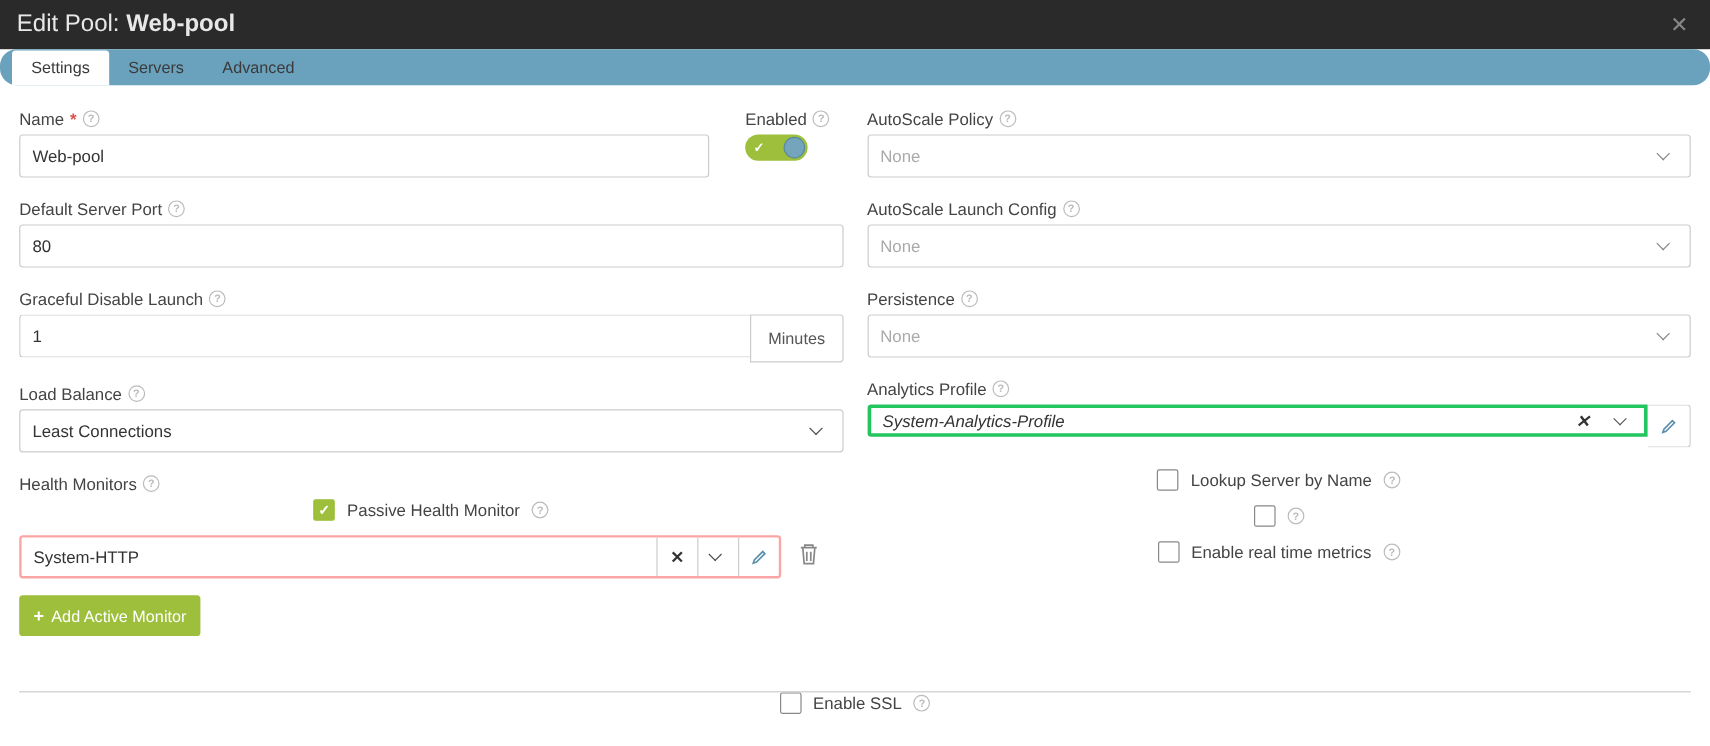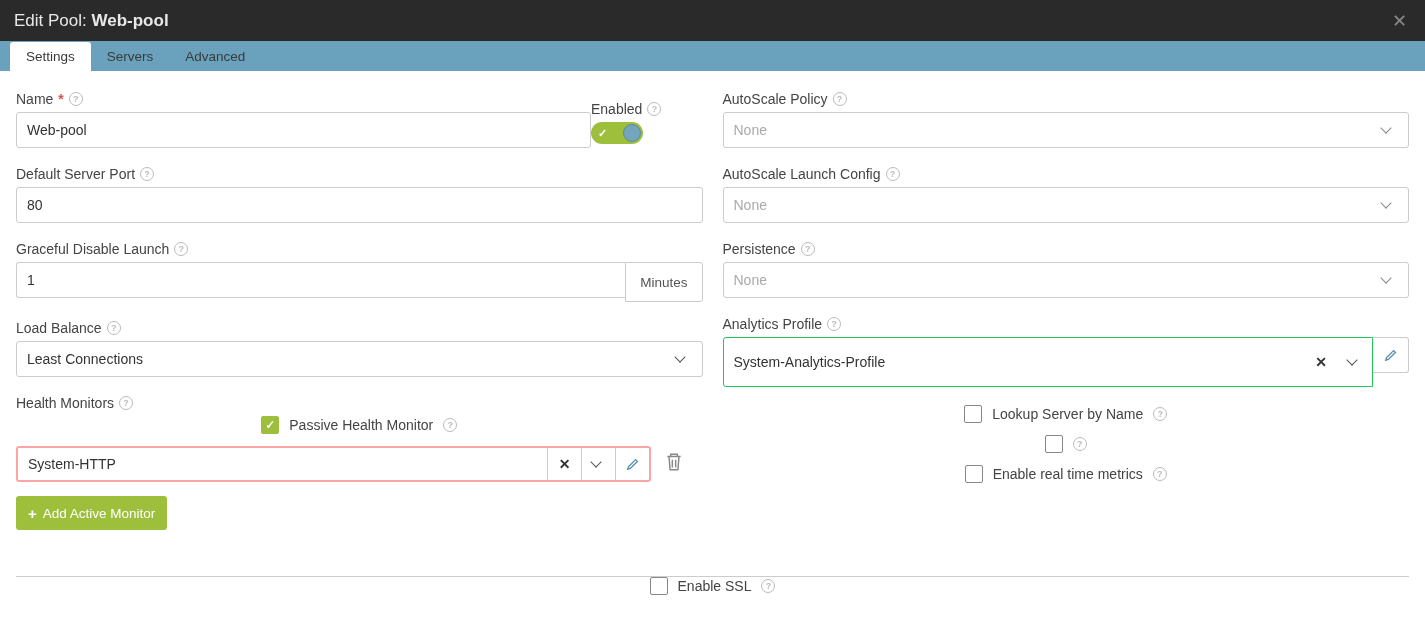--- a/index.html
+++ b/index.html
@@ -1,21 +1,21 @@
 <!DOCTYPE html>
 <html><head>
 <meta charset="utf-8">
 <style>
   * { box-sizing: border-box; margin: 0; padding: 0; font-family: -apple-system, BlinkMacSystemFont, "Segoe UI", Helvetica, Arial, sans-serif; }
   body { background: #fff; width: 1425px; height: 622px; overflow: hidden; color: #333; }
   .titlebar { background: #2a2a2a; height: 41px; display: flex; align-items: center; justify-content: space-between; padding: 0 14px; }
-  .titlebar-text { color: #e8e8e8; font-size: 17px; }
+  .titlebar-text { color: #e8e8e8; font-size: 20px; }
   .titlebar-text .pool-name { font-weight: 600; }
   .close-x { color: #888; font-size: 18px; cursor: pointer; padding: 4px; }
-  .tabstrip { background: #6aa2bd; height: 30px; display: flex; align-items: flex-end; padding-left: 10px; }
+  .tabstrip { background: #6aa2bd; height: 30px; display: flex; align-items: flex-end; padding-left: 10px; border-radius: 14px; }
   .tab { height: 29px; display: flex; align-items: center; padding: 0 16px; font-size: 13.5px; color: #3a3a3a; cursor: pointer; }
   .tab.active { background: #fff; border-top-left-radius: 3px; border-top-right-radius: 3px; }
   .content { padding: 20px 16px 10px 16px; }
   .columns { display: flex; gap: 20px; }
   .col { flex: 1; min-width: 0; }
   .form-group { margin-bottom: 18px; }
   .label-row { display: flex; align-items: center; gap: 5px; margin-bottom: 5px; font-size: 14px; color: #444; }
   .req { color: #d9534f; font-weight: bold; }
   .help-ic { width: 14px; height: 14px; border-radius: 50%; border: 1.4px solid #bbb; color: #bbb; font-size: 9px; display: inline-flex; align-items: center; justify-content: center; font-weight: bold; }
   .text-input, .select-box, .dropdown-box { width: 100%; height: 36px; border: 1px solid #ccc; border-radius: 3px; padding: 0 10px; font-size: 14px; background: #fff; color: #333; }
@@ -23,41 +23,41 @@
   .input-group { display: flex; }
   .input-group .text-input { border-top-right-radius: 0; border-bottom-right-radius: 0; border-right: none; }
   .input-addon { height: 40px; border: 1px solid #ccc; border-top-right-radius: 3px; border-bottom-right-radius: 3px; display: flex; align-items: center; padding: 0 14px; font-size: 13.5px; color: #555; background: #fff; }
   .select-box, .dropdown-box { display: flex; align-items: center; justify-content: space-between; cursor: pointer; }
   .chev { width: 12px; height: 12px; position: relative; margin-right: 6px; }
   .chev::before { content: ""; position: absolute; width: 7px; height: 7px; border-right: 1.6px solid #555; border-bottom: 1.6px solid #555; transform: rotate(45deg); top: 0; left: 2px; }
   .chev.light::before { border-color: #888; }
   .toggle { width: 52px; height: 22px; border-radius: 12px; background: #9dbf3b; position: relative; display: inline-flex; align-items: center; }
   .toggle .knob { width: 18px; height: 18px; border-radius: 50%; background: #75a4bd; border: 1.5px solid #5a8aa3; position: absolute; right: 2px; }
   .toggle .check { color: #fff; font-size: 11px; position: absolute; left: 7px; font-weight: bold; }
-  .name-enabled-row { display: flex; align-items: flex-end; }
+  .name-enabled-row { display: flex; align-items: flex-start; gap: 30px; }
   .name-block { flex: 1; max-width: 575px; }
   .enabled-block { padding-top: 0; }
   .checkbox-row { display: flex; align-items: center; gap: 10px; font-size: 14px; color: #444; margin-bottom: 12px; justify-content: center; }
   .cb { width: 18px; height: 18px; border: 1.5px solid #888; border-radius: 2px; display: inline-flex; align-items: center; justify-content: center; background: #fff; cursor: pointer; flex-shrink: 0; }
   .cb.checked { background: #9dbf3b; border-color: #9dbf3b; }
   .cb.checked::after { content: "✓"; color: #fff; font-size: 12px; font-weight: bold; }
   .hm-select-row { display: flex; align-items: center; gap: 14px; }
   .hm-combo { flex: 0 0 635px; display: flex; height: 36px; border: 2px solid #fca5a5; border-radius: 3px; overflow: hidden; text-align: center; }
   .hm-text { flex: 1; display: flex; align-items: center; padding: 0 10px; font-size: 14px; }
   .hm-seg { width: 34px; border-left: 1px solid #ccc; display: flex; align-items: center; justify-content: center; cursor: pointer; }
   .hm-seg.edit { color: #5b8fab; }
   .x-ic { font-size: 14px; font-weight: bold; color: #333; }
   .pencil { width: 14px; height: 14px; }
   .pencil svg { width: 14px; height: 14px; }
   .trash { color: #777; cursor: pointer; }
   .trash svg { width: 18px; height: 20px; }
   .add-btn { margin-top: 14px; height: 34px; background: #9dbf3b; color: #fff; border: none; border-radius: 3px; padding: 0 12px; font-size: 13.5px; display: inline-flex; align-items: center; gap: 6px; cursor: pointer; }
   .plus { font-size: 15px; font-weight: bold; }
   .analytics-row { display: flex; gap: 0; }
-  .analytics-combo { flex: 1; display: flex; height: 50px; border: 1px solid #22c55e; border-radius: 3px 0 0 3px; overflow: hidden; }
+  .analytics-combo { flex: 1; display: flex; height: 27px; border: 3px solid #22c55e; border-radius: 3px 0 0 3px; overflow: hidden; font-style: italic; }
   .analytics-combo .hm-seg:last-child { border-right: none; }
   .edit-ext { width: 36px; height: 36px; border: 1px solid #ccc; border-left: none; border-radius: 0 3px 3px 0; display: flex; align-items: center; justify-content: center; cursor: pointer; color: #5b8fab; }
   .section-divider { margin-top: 28px; border-top: 1px solid #ccc; position: relative; }
   .section-title { text-align: center; font-size: 17px; color: #555; padding: 10px 0 14px 0; letter-spacing: .3px; }
   .dot { font-size: 12px; vertical-align: middle; padding: 0 6px; color: #777; }
   .w-690 { max-width: 690px; }
 </style>
 </head>
 <body>
 

